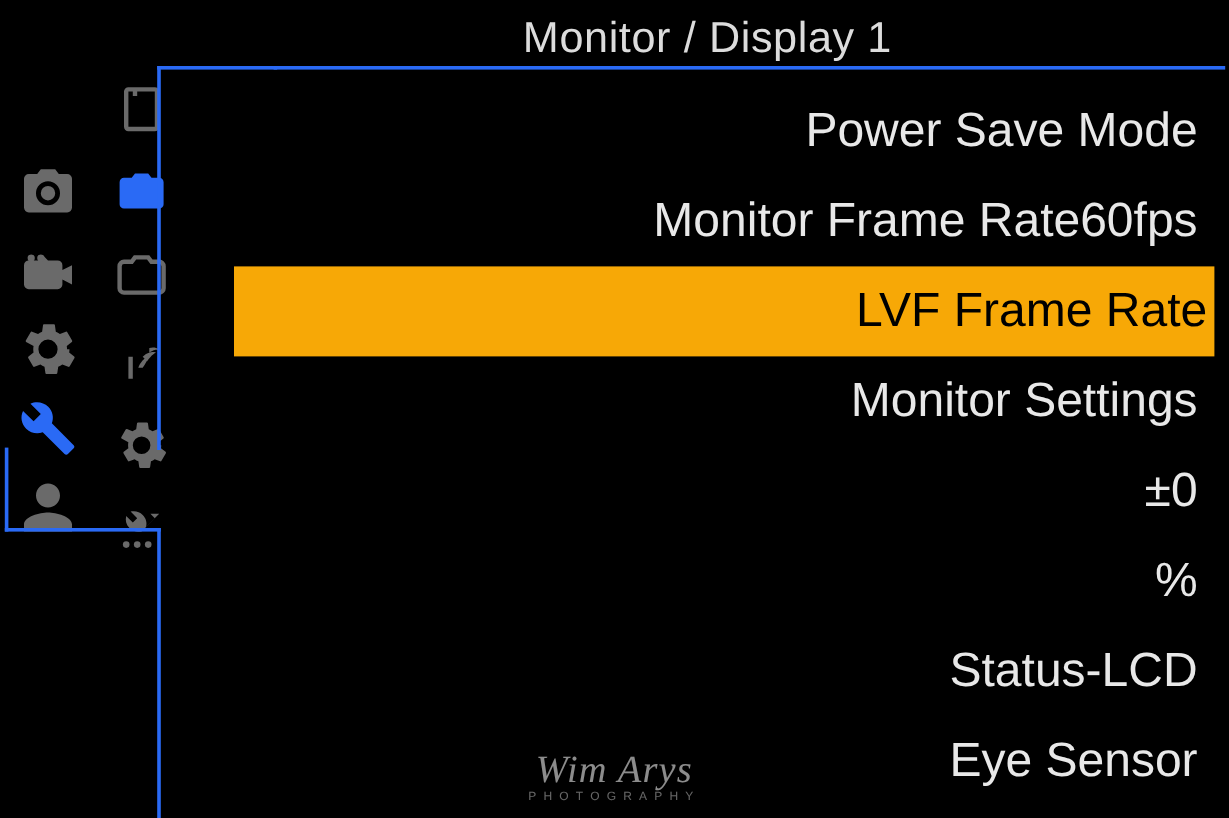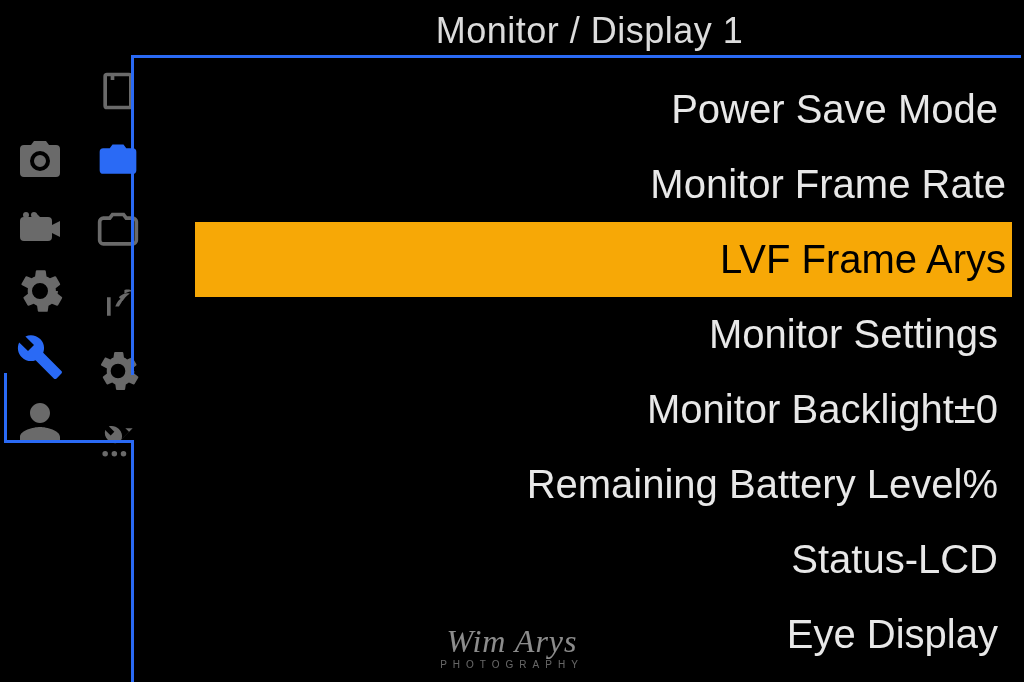--- a/index.html
+++ b/index.html
@@ -246,42 +246,41 @@
 
   <div class="content">
     <div class="title">Monitor / Display 1</div>
     <div class="menu-list">
       <div class="menu-item">
         <span class="menu-label">Power Save Mode</span>
         <span class="menu-value"></span>
       </div>
       <div class="menu-item">
         <span class="menu-label">Monitor Frame Rate</span>
+        <span class="menu-value">60fps</span>
       </div>
       <div class="menu-item selected">
-        <span class="menu-label">LVF Frame Arys</span>
+        <span class="menu-label">LVF Frame Rate</span>
       </div>
       <div class="menu-item">
         <span class="menu-label">Monitor Settings</span>
         <span class="menu-value"></span>
       </div>
       <div class="menu-item">
-        <span class="menu-label">Monitor Backlight</span>
         <span class="menu-value">±0</span>
       </div>
       <div class="menu-item">
-        <span class="menu-label">Remaining Battery Level</span>
         <span class="menu-value">%</span>
       </div>
       <div class="menu-item">
         <span class="menu-label">Status-LCD</span>
         <span class="menu-value"></span>
       </div>
       <div class="menu-item">
-        <span class="menu-label">Eye Display</span>
+        <span class="menu-label">Eye Sensor</span>
         <span class="menu-value"></span>
       </div>
     </div>
   </div>
 </div>
 
 <div class="active-outline"></div>
 <div class="active-outline-top"></div>
 <div class="active-outline-right"></div>
 <div class="active-outline-down"></div>

